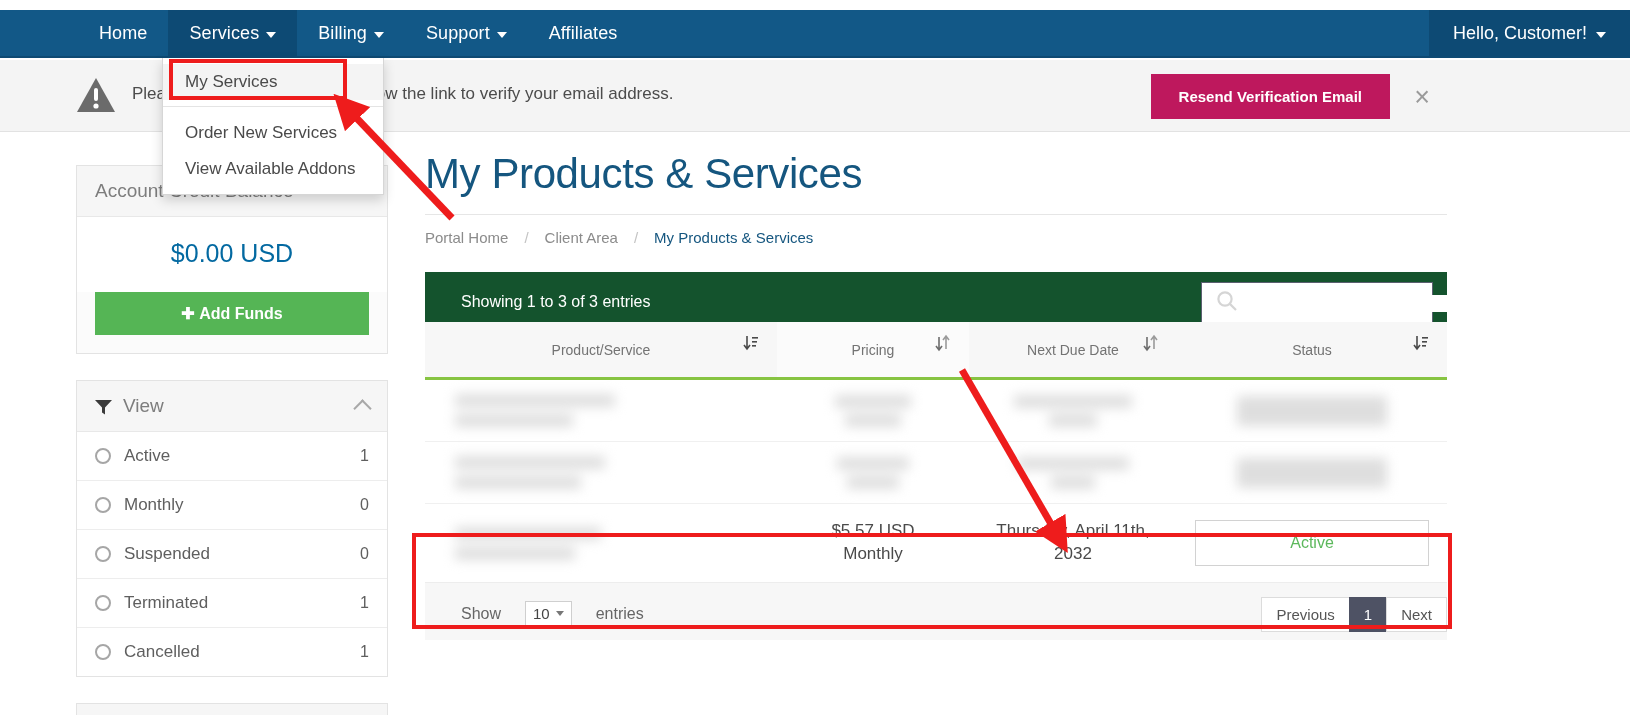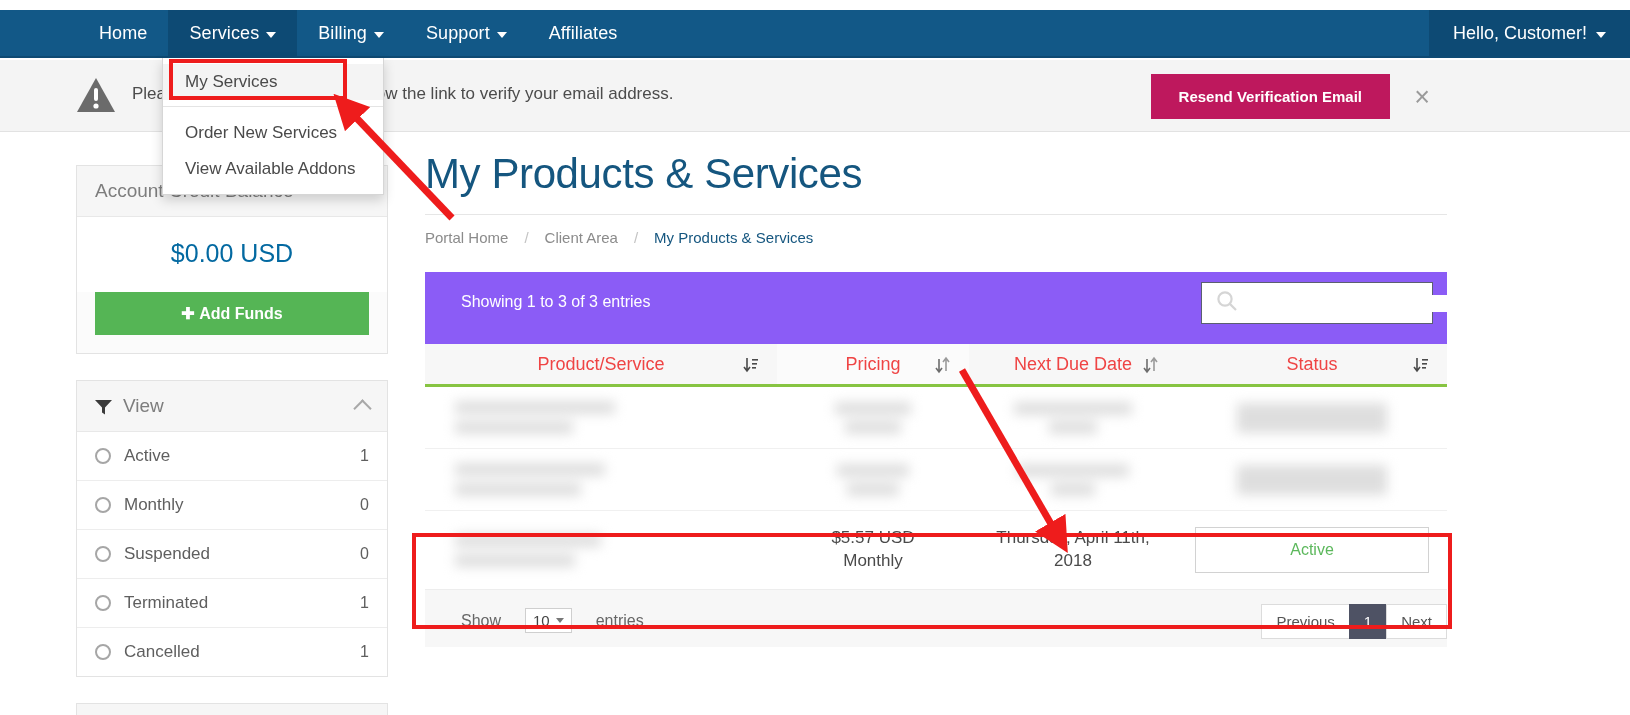--- a/index.html
+++ b/index.html
@@ -117,39 +117,39 @@
   .page-title { font-size:42px; color:#15567f; font-weight:normal; letter-spacing:-0.4px; }
   .title-rule { height:1px; background:#e6e6e6; margin:16px 0 0 0; }
   .breadcrumb { padding:14px 0 0 0; font-size:15px; color:#8b8b8b; display:flex; gap:16px; align-items:center;}
   .breadcrumb .sep { color:#c3c3c3; }
   .breadcrumb .crumb { cursor:pointer; }
   .breadcrumb .crumb.cur { color:#15567f; }
 
   
   .tablecard { margin-top:26px; }
   .table-top {
-    background:#8b5cf6; height:72px; position:relative;
+    background:#14532d; height:50px; position:relative;
   }
   .showing {
     position:absolute; left:36px; top:21px; color:#ffffff; font-size:16px;
   }
   .searchbox {
     position:absolute; right:14px; top:10px; width:232px; height:42px;
     background:#ffffff; border:1px solid #5b5f70; display:flex; align-items:center;
   }
   .search-glass { margin-left:14px; }
   .search-input {
     border:none; outline:none; flex:1; font-size:15px; padding:0 8px;
     font-family:"Liberation Sans",sans-serif; color:#555;
   }
 
   .thead { display:flex; background:#f7f7f7; border-bottom:3px solid #87c442; }
   .th {
     position:relative; display:flex; align-items:center; justify-content:center;
-    height:40px; font-size:18px; color:#ef4444; cursor:pointer;
+    height:55px; font-size:14px; color:#737373; cursor:pointer;
   }
   .th.c1 { width:352px; background:#f7f7f7; }
   .th.c2 { width:192px; background:#fbfbfb; border-bottom-color:#6fae2f;}
   .th.c3 { width:208px; background:#f7f7f7; }
   .th.c4 { flex:1; background:#f7f7f7; }
   .sort-ico { position:absolute; right:18px; top:12px; }
 
   .tbody { background:#ffffff; }
   .trow { display:flex; height:62px; border-bottom:1px solid #f0f0f0; }
   .td { display:flex; flex-direction:column; align-items:center; justify-content:center;
@@ -422,21 +422,21 @@
           <div class="td c1 blurred">
             <div class="blur-bar" style="width:146px;margin-bottom:7px;"></div>
             <div class="blur-bar" style="width:120px;"></div>
           </div>
           <div class="td c2">
             <span>$5.57 USD</span>
             <span>Monthly</span>
           </div>
           <div class="td c3">
             <span>Thursday, April 11th,</span>
-            <span>2018</span>
+            <span>2032</span>
           </div>
           <div class="td c4">
             <div class="status-btn">Active</div>
           </div>
         </div>
 
       </div>
 
       <div class="table-foot">
         <div class="show-entries">

